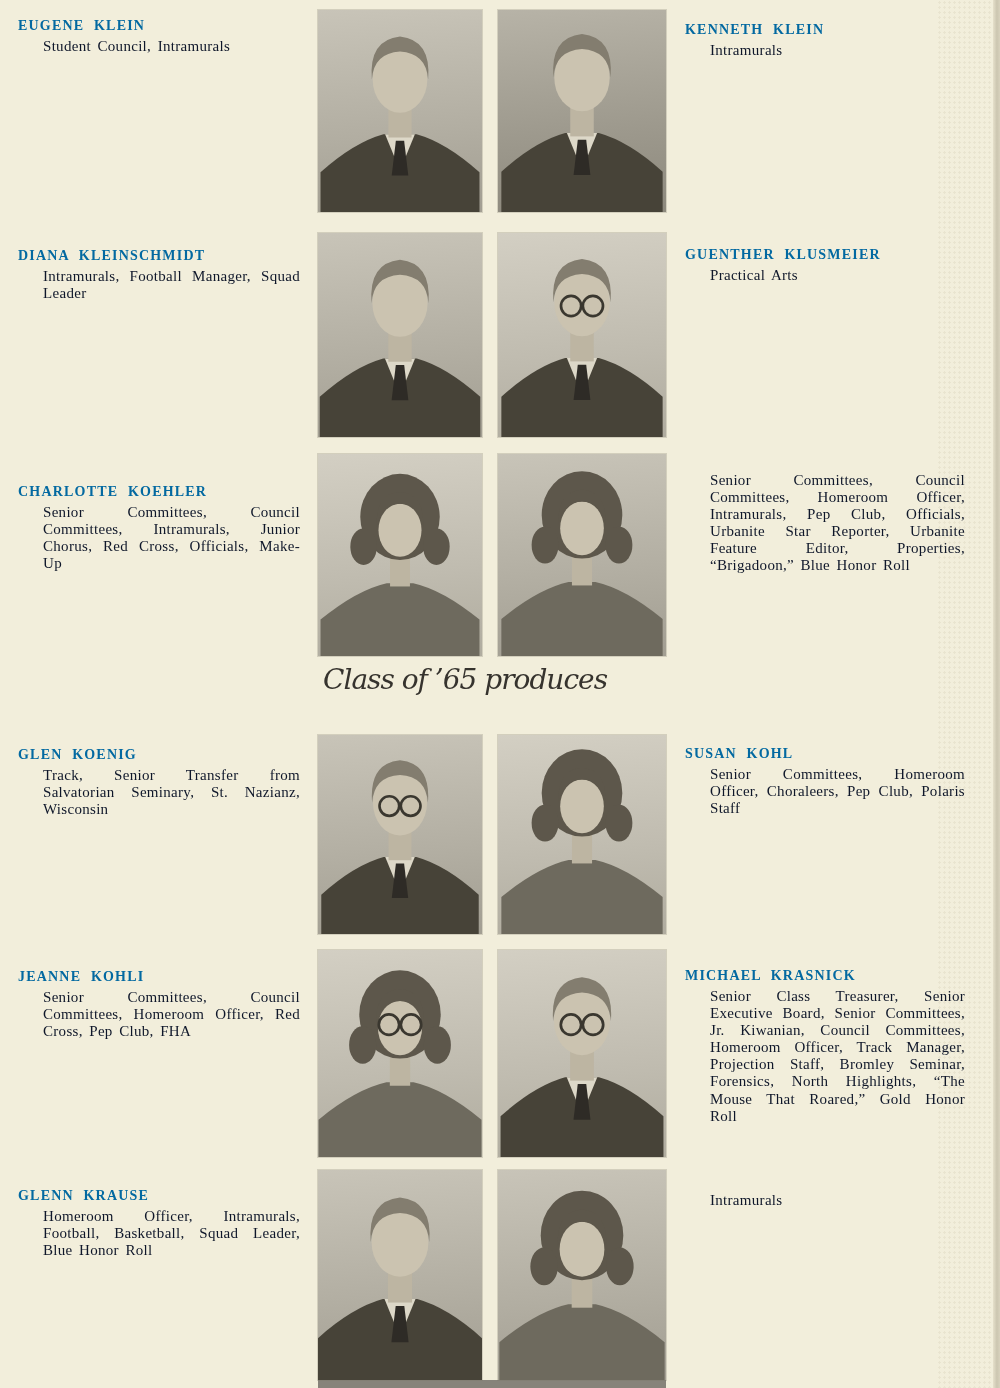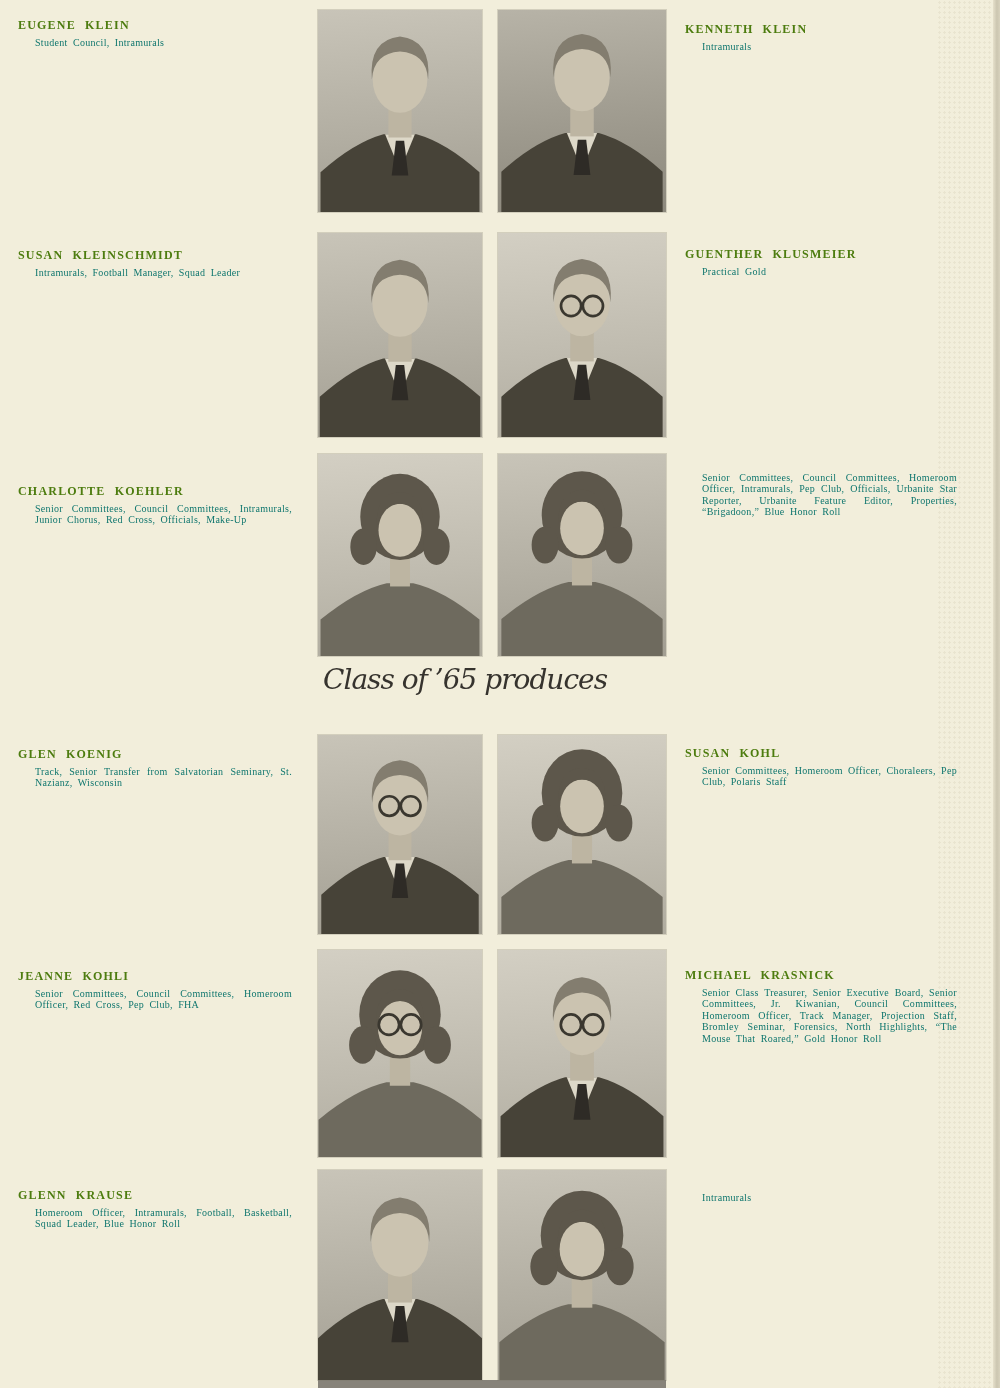--- a/index.html
+++ b/index.html
@@ -28,36 +28,36 @@
   }
   .bottom-band {
     position: absolute; left: 318px; top: 1380px; width: 348px; height: 8px;
     background: #87837a;
   }
 
   
   .entry { position: absolute; color: #3b3731; }
   .entry .student-name {
     font-weight: bold;
-    font-size: 12px;
+    font-size: 14px;
     letter-spacing: 1.2px;
     word-spacing: 5px;
-    color: #4d7c0f;
+    color: #0369a1;
     white-space: nowrap;
   }
   .entry .student-activities {
     margin-top: 4px;
-    margin-left: 17px;
+    margin-left: 25px;
     width: 257px;
-    font-size: 10px;
+    font-size: 15px;
     line-height: 1.14;
     letter-spacing: 0.3px;
     word-spacing: 2.5px;
     text-align: justify;
-    color: #0f766e;
+    color: #0f172a;
   }
   .entry.col-right .student-activities { width: 255px; }
 
   
   .heading {
     position: absolute;
     left: 323px; top: 663px; width: 345px;
     font-family: "DejaVu Serif", serif;
     font-style: italic;
     font-size: 28px;
@@ -127,37 +127,37 @@
     <svg viewBox="0 0 100 122" preserveAspectRatio="xMidYMax slice">
         <use href="#bust-male"></use>
       </svg>
   </div>
   <div class="entry col-right" style="left:685px; top:22px;">
     <div class="student-name">KENNETH KLEIN</div>
     <div class="student-activities">Intramurals</div>
   </div>
 
   <div class="entry col-left" style="left:18px; top:248px;">
-    <div class="student-name">SUSAN KLEINSCHMIDT</div>
+    <div class="student-name">DIANA KLEINSCHMIDT</div>
     <div class="student-activities">Intramurals, Football Manager, Squad Leader</div>
   </div>
   <div class="photo" style="left:318px; top:233px; width:164px; height:204px;">
     <svg viewBox="0 0 100 122" preserveAspectRatio="xMidYMax slice">
         <use href="#bust-male"></use>
       </svg>
   </div>
   <div class="photo bg-light" style="left:498px; top:233px; width:168px; height:204px;">
     <svg viewBox="0 0 100 122" preserveAspectRatio="xMidYMax slice">
         <use href="#bust-male"></use>
         <use href="#specs"></use>
       </svg>
   </div>
   <div class="entry col-right" style="left:685px; top:247px;">
     <div class="student-name">GUENTHER KLUSMEIER</div>
-    <div class="student-activities">Practical Gold</div>
+    <div class="student-activities">Practical Arts</div>
   </div>
 
   <div class="entry col-left" style="left:18px; top:484px;">
     <div class="student-name">CHARLOTTE KOEHLER</div>
     <div class="student-activities">Senior Committees, Council Committees, Intramurals, Junior Chorus, Red Cross, Officials, Make-Up</div>
   </div>
   <div class="photo bg-light" style="left:318px; top:454px; width:164px; height:202px;">
     <svg viewBox="0 0 100 122" preserveAspectRatio="xMidYMax slice">
         <use href="#bust-female"></use>
       </svg>

